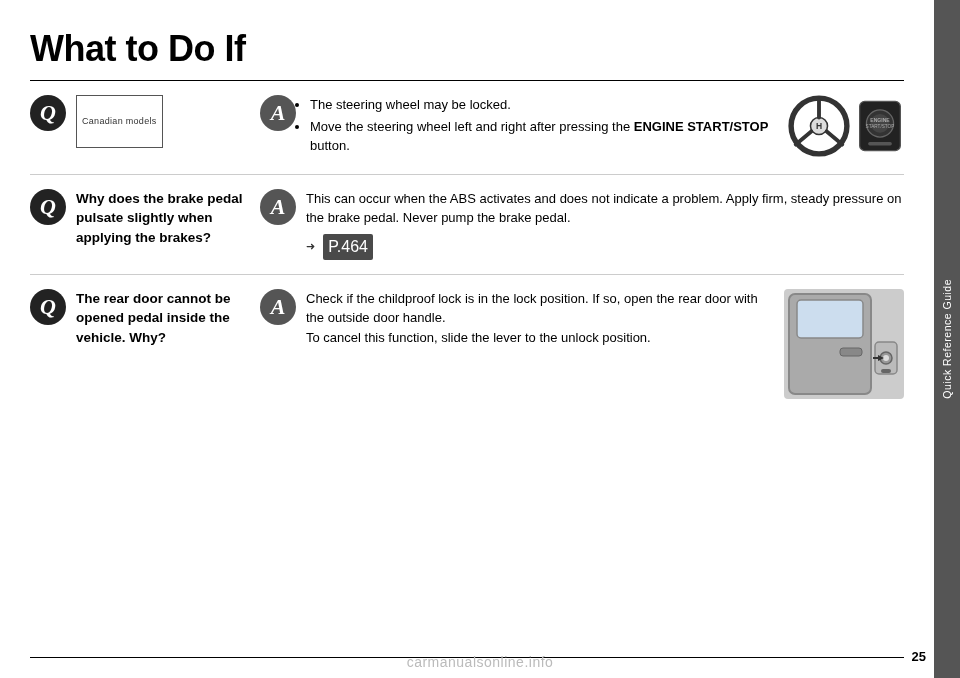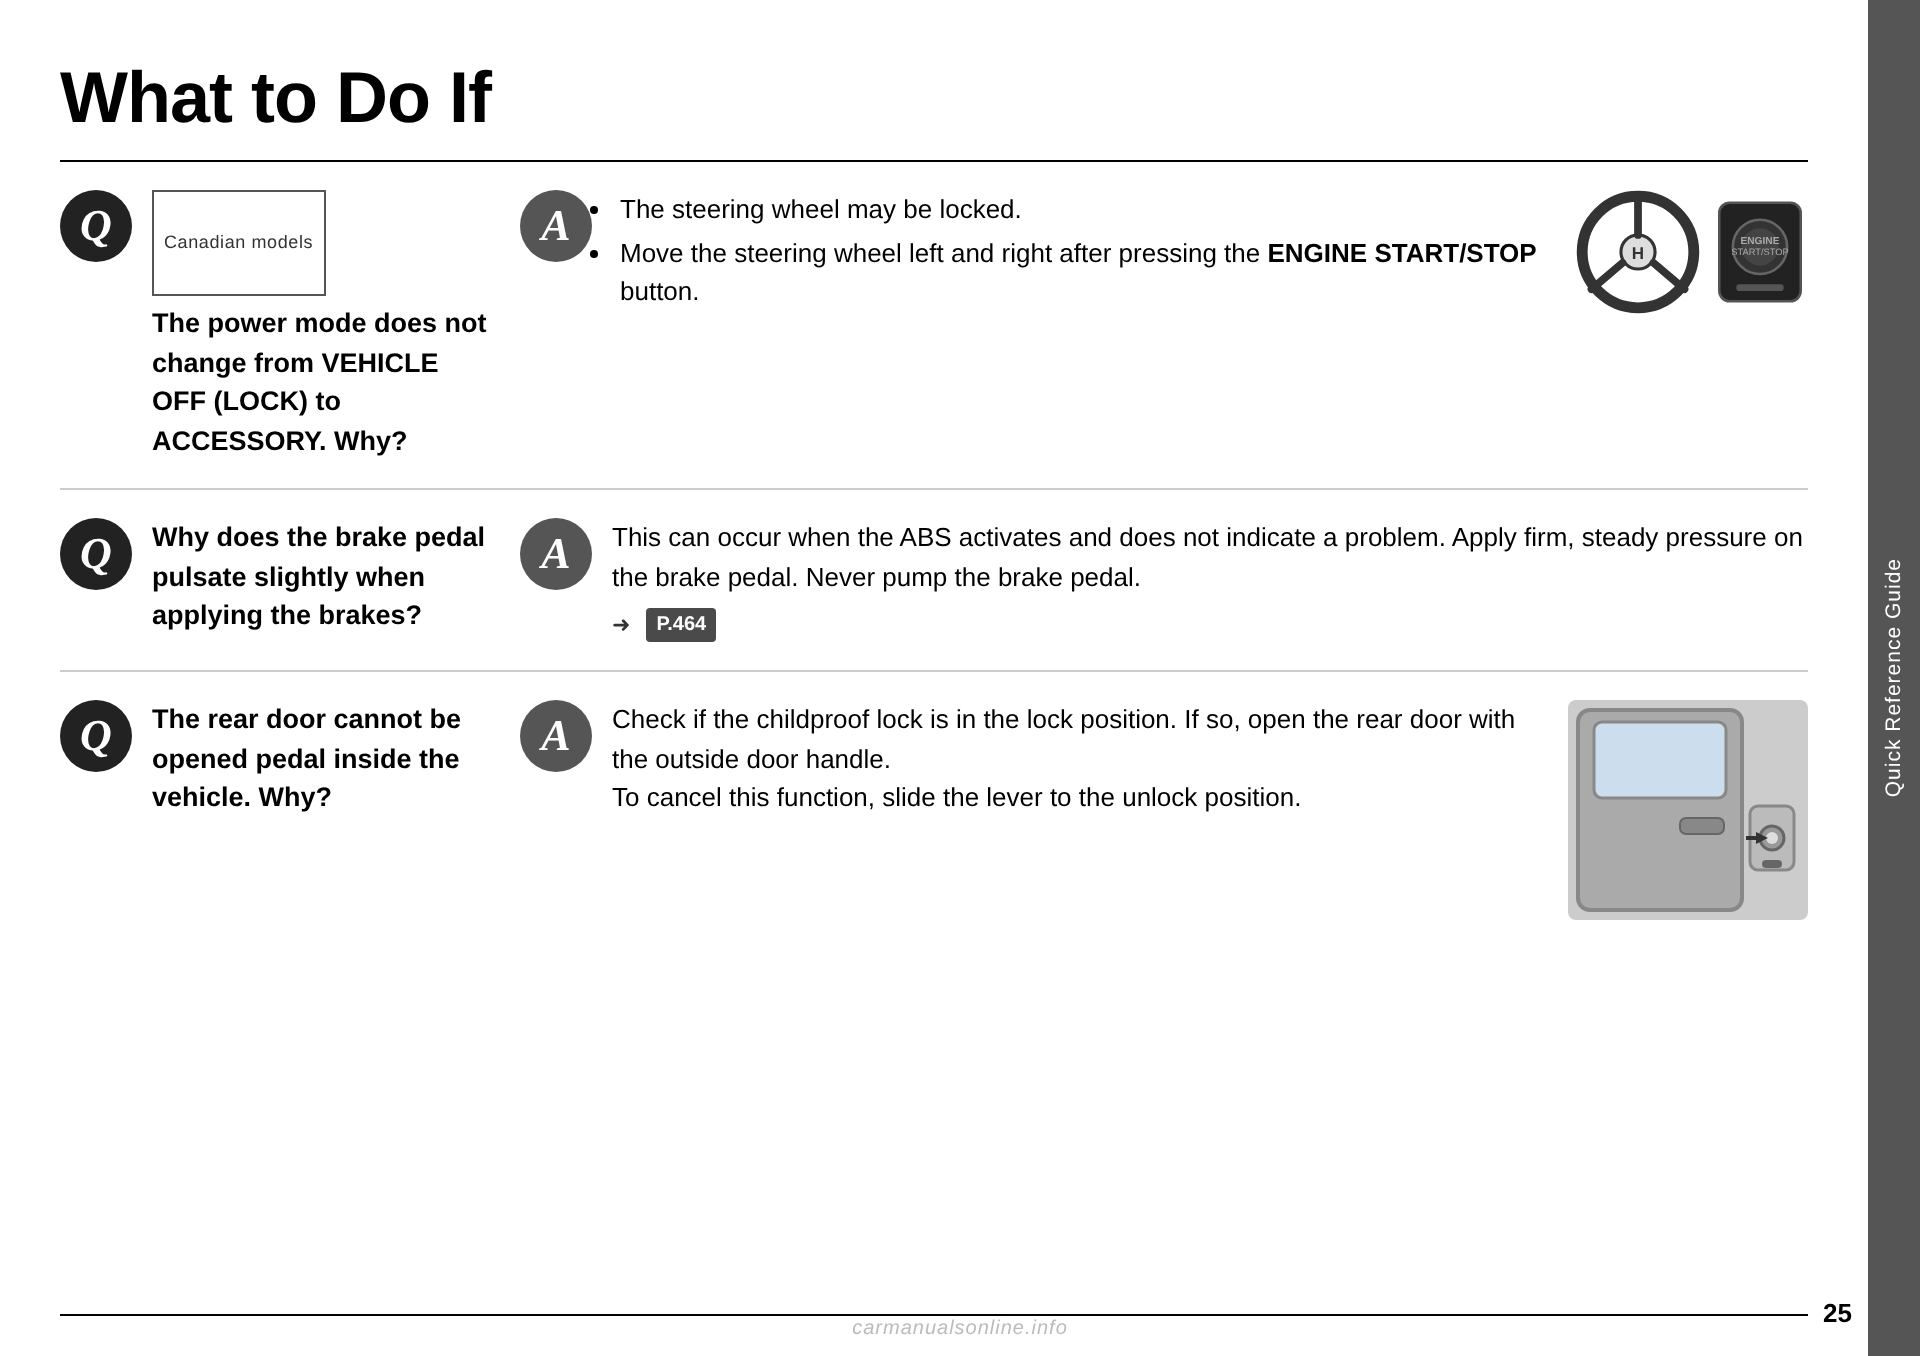--- a/index.html
+++ b/index.html
@@ -147,25 +147,24 @@
     }
 
     .abs-link .arrow-icon {
       margin-right: 4px;
       font-size: 11px;
     }
 
     .abs-link .page-ref {
       background: #4a4a4a;
       color: #fff;
-      font-size: 10px;
+      font-size: 16px;
       padding: 1px 5px;
       border-radius: 2px;
       margin-left: 4px;
-      font-weight: bold;
     }
 
     .images-block {
       display: flex;
       flex-direction: row;
       align-items: center;
       margin-left: 10px;
       flex-shrink: 0;
     }
 
@@ -241,21 +240,20 @@
   <h1 class="page-title">What to Do If</h1>
   <hr class="divider">
 
   <div class="qa-section">
 
     <div class="qa-row">
       <div class="q-block" style="max-width:220px; margin-right:10px;">
         <div class="q-icon">Q</div>
         <div class="q-text">
           <span class="canadian-badge">Canadian models</span><br>
-          <span>The power mode does not change from VEHICLE OFF (LOCK) to ACCESSORY. Why?</span>
         </div>
       </div>
       <div class="a-block">
         <div class="a-icon">A</div>
         <div class="a-content">
           <ul>
             <li>The steering wheel may be locked.</li>
             <li>Move the steering wheel left and right after pressing the <strong>ENGINE START/STOP</strong> button.</li>
           </ul>
         </div>
@@ -340,13 +338,13 @@
 
   <hr class="divider" style="margin-top:auto;">
 </div>
 
 <div class="right-sidebar">
   <span class="sidebar-text">Quick Reference Guide</span>
 </div>
 
 <div class="page-number-block" style="position:fixed; bottom:14px; right:34px; font-size:13px; font-weight:bold;">25</div>
 
-<div class="watermark" style="position:fixed; bottom:8px; left:50%; transform:translateX(-50%); font-size:10px; color:#bbb;font-style:italic;">carmanualsonline.info</div>
+<div class="watermark" style="position:fixed; bottom:8px; left:50%; transform:translateX(-50%); font-size:14px; color:#bbb;">carmanualsonline.info</div>
 
 </body></html>

